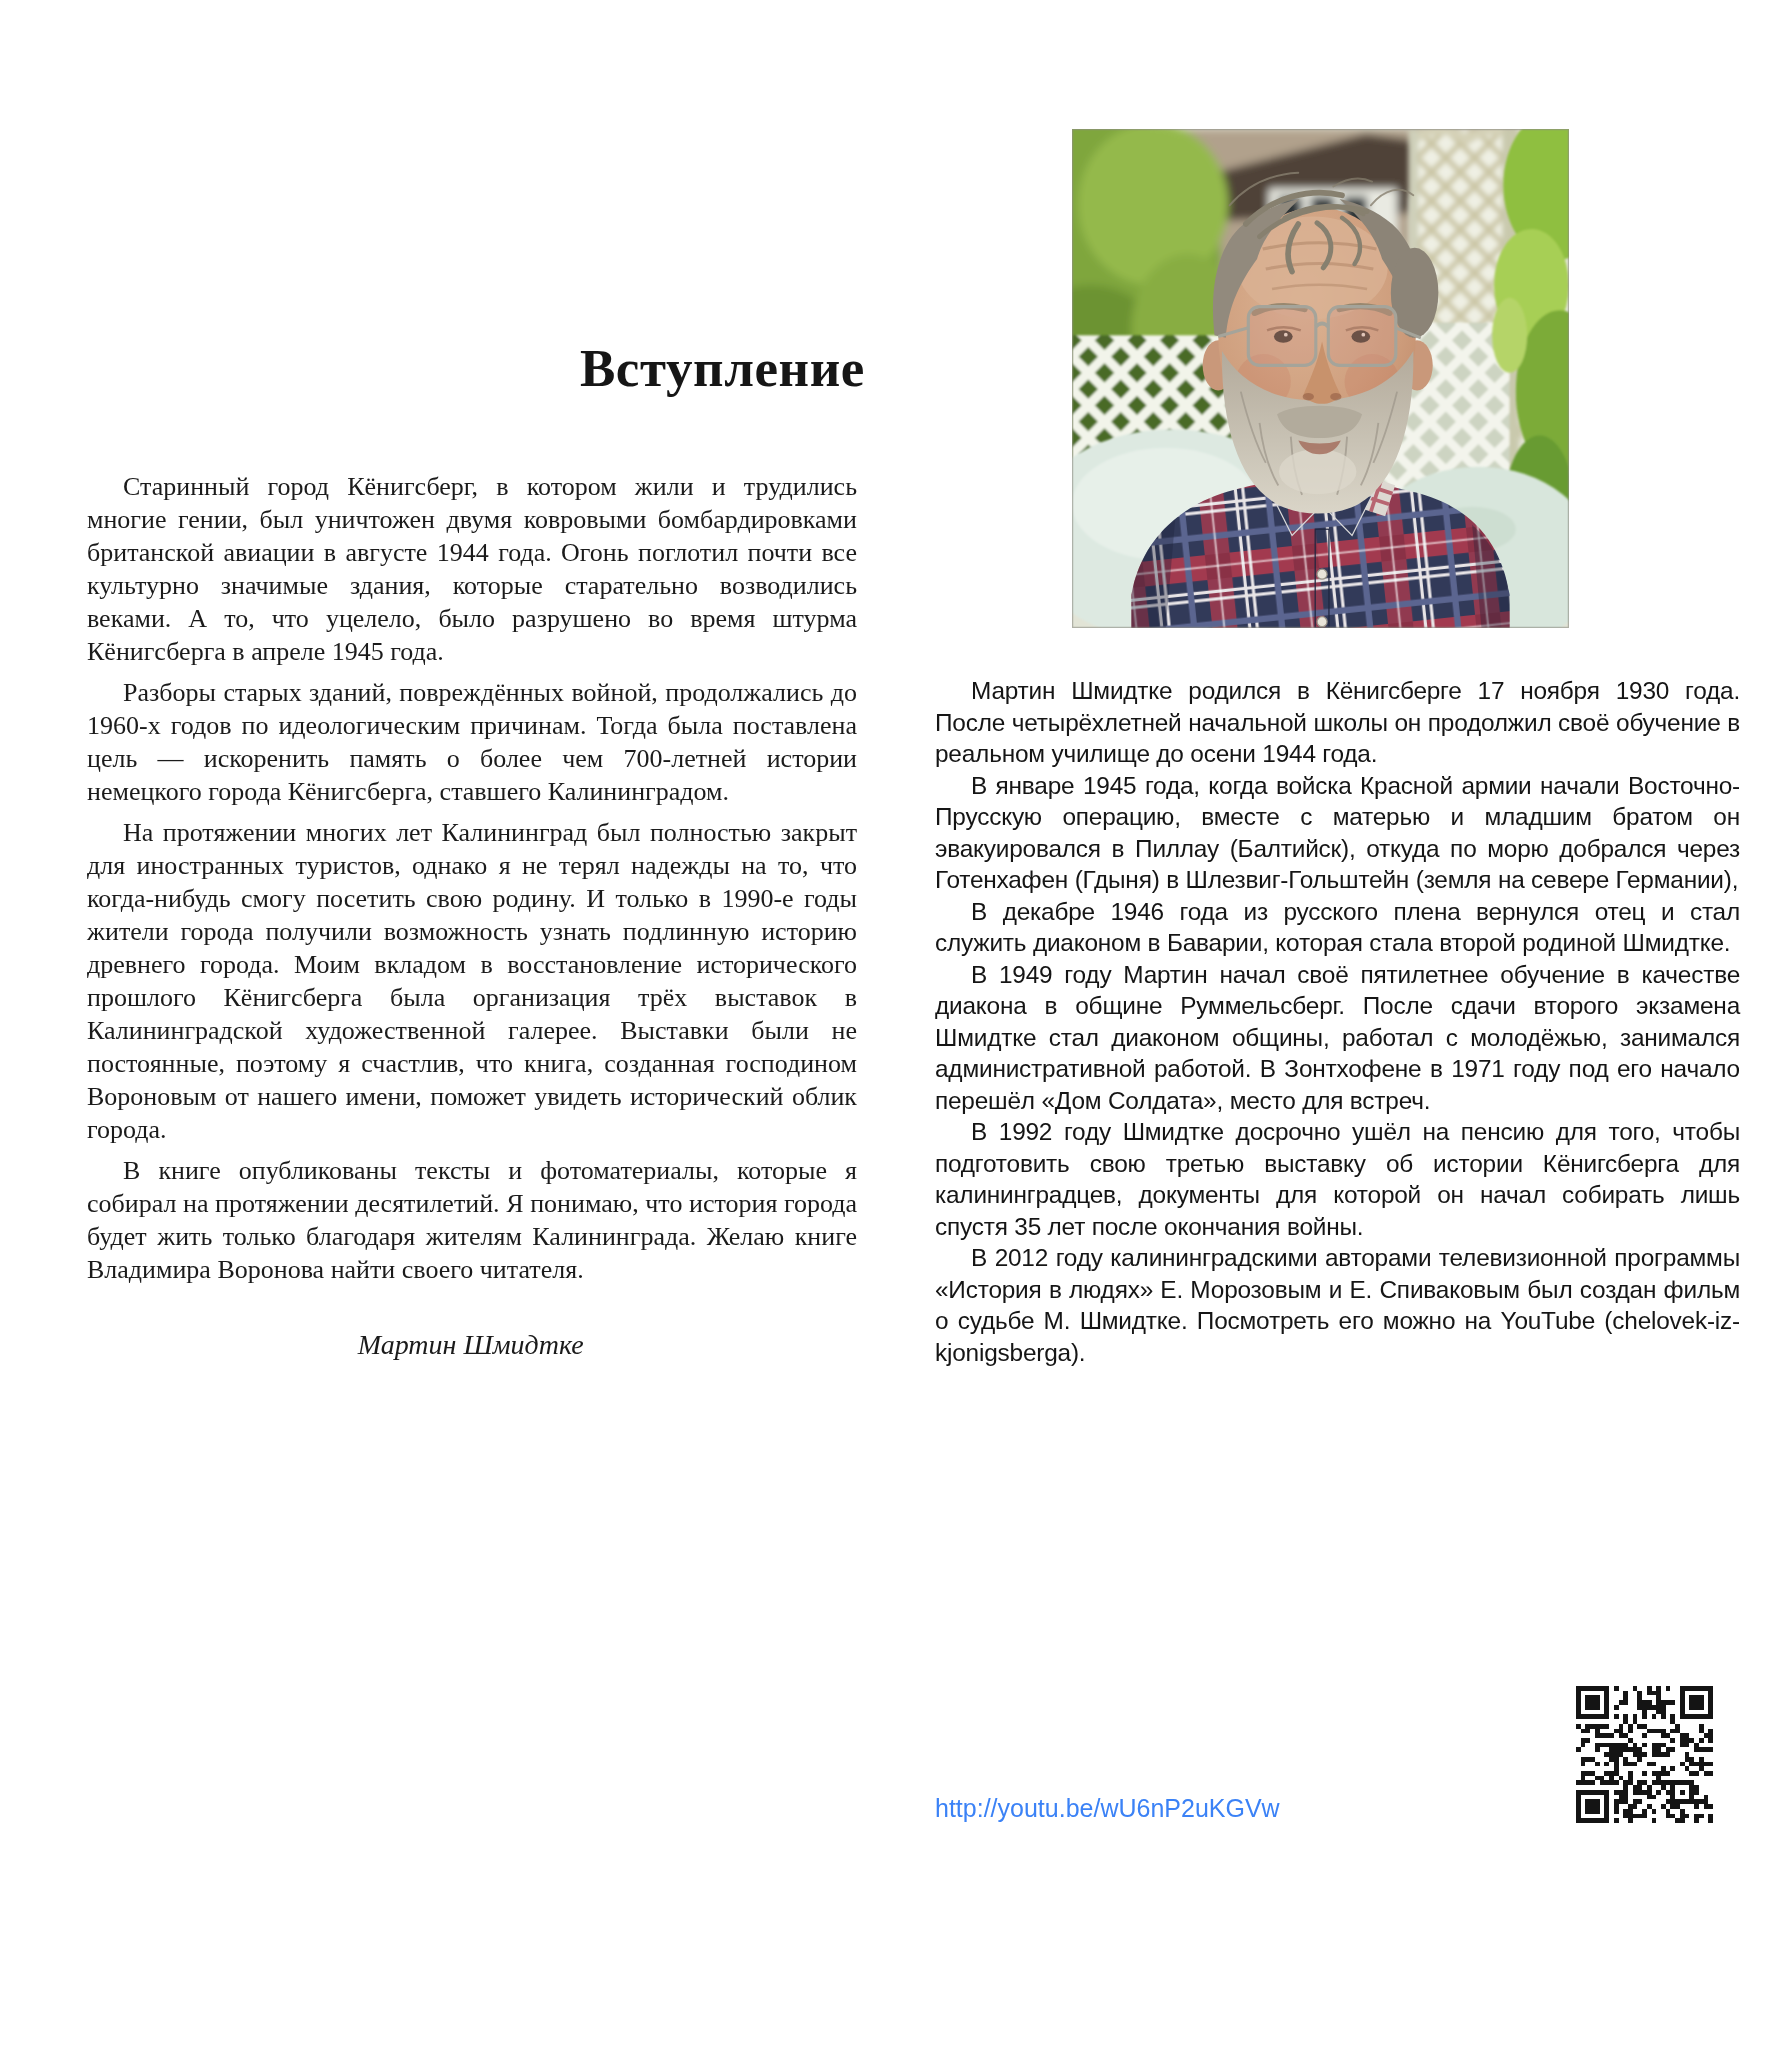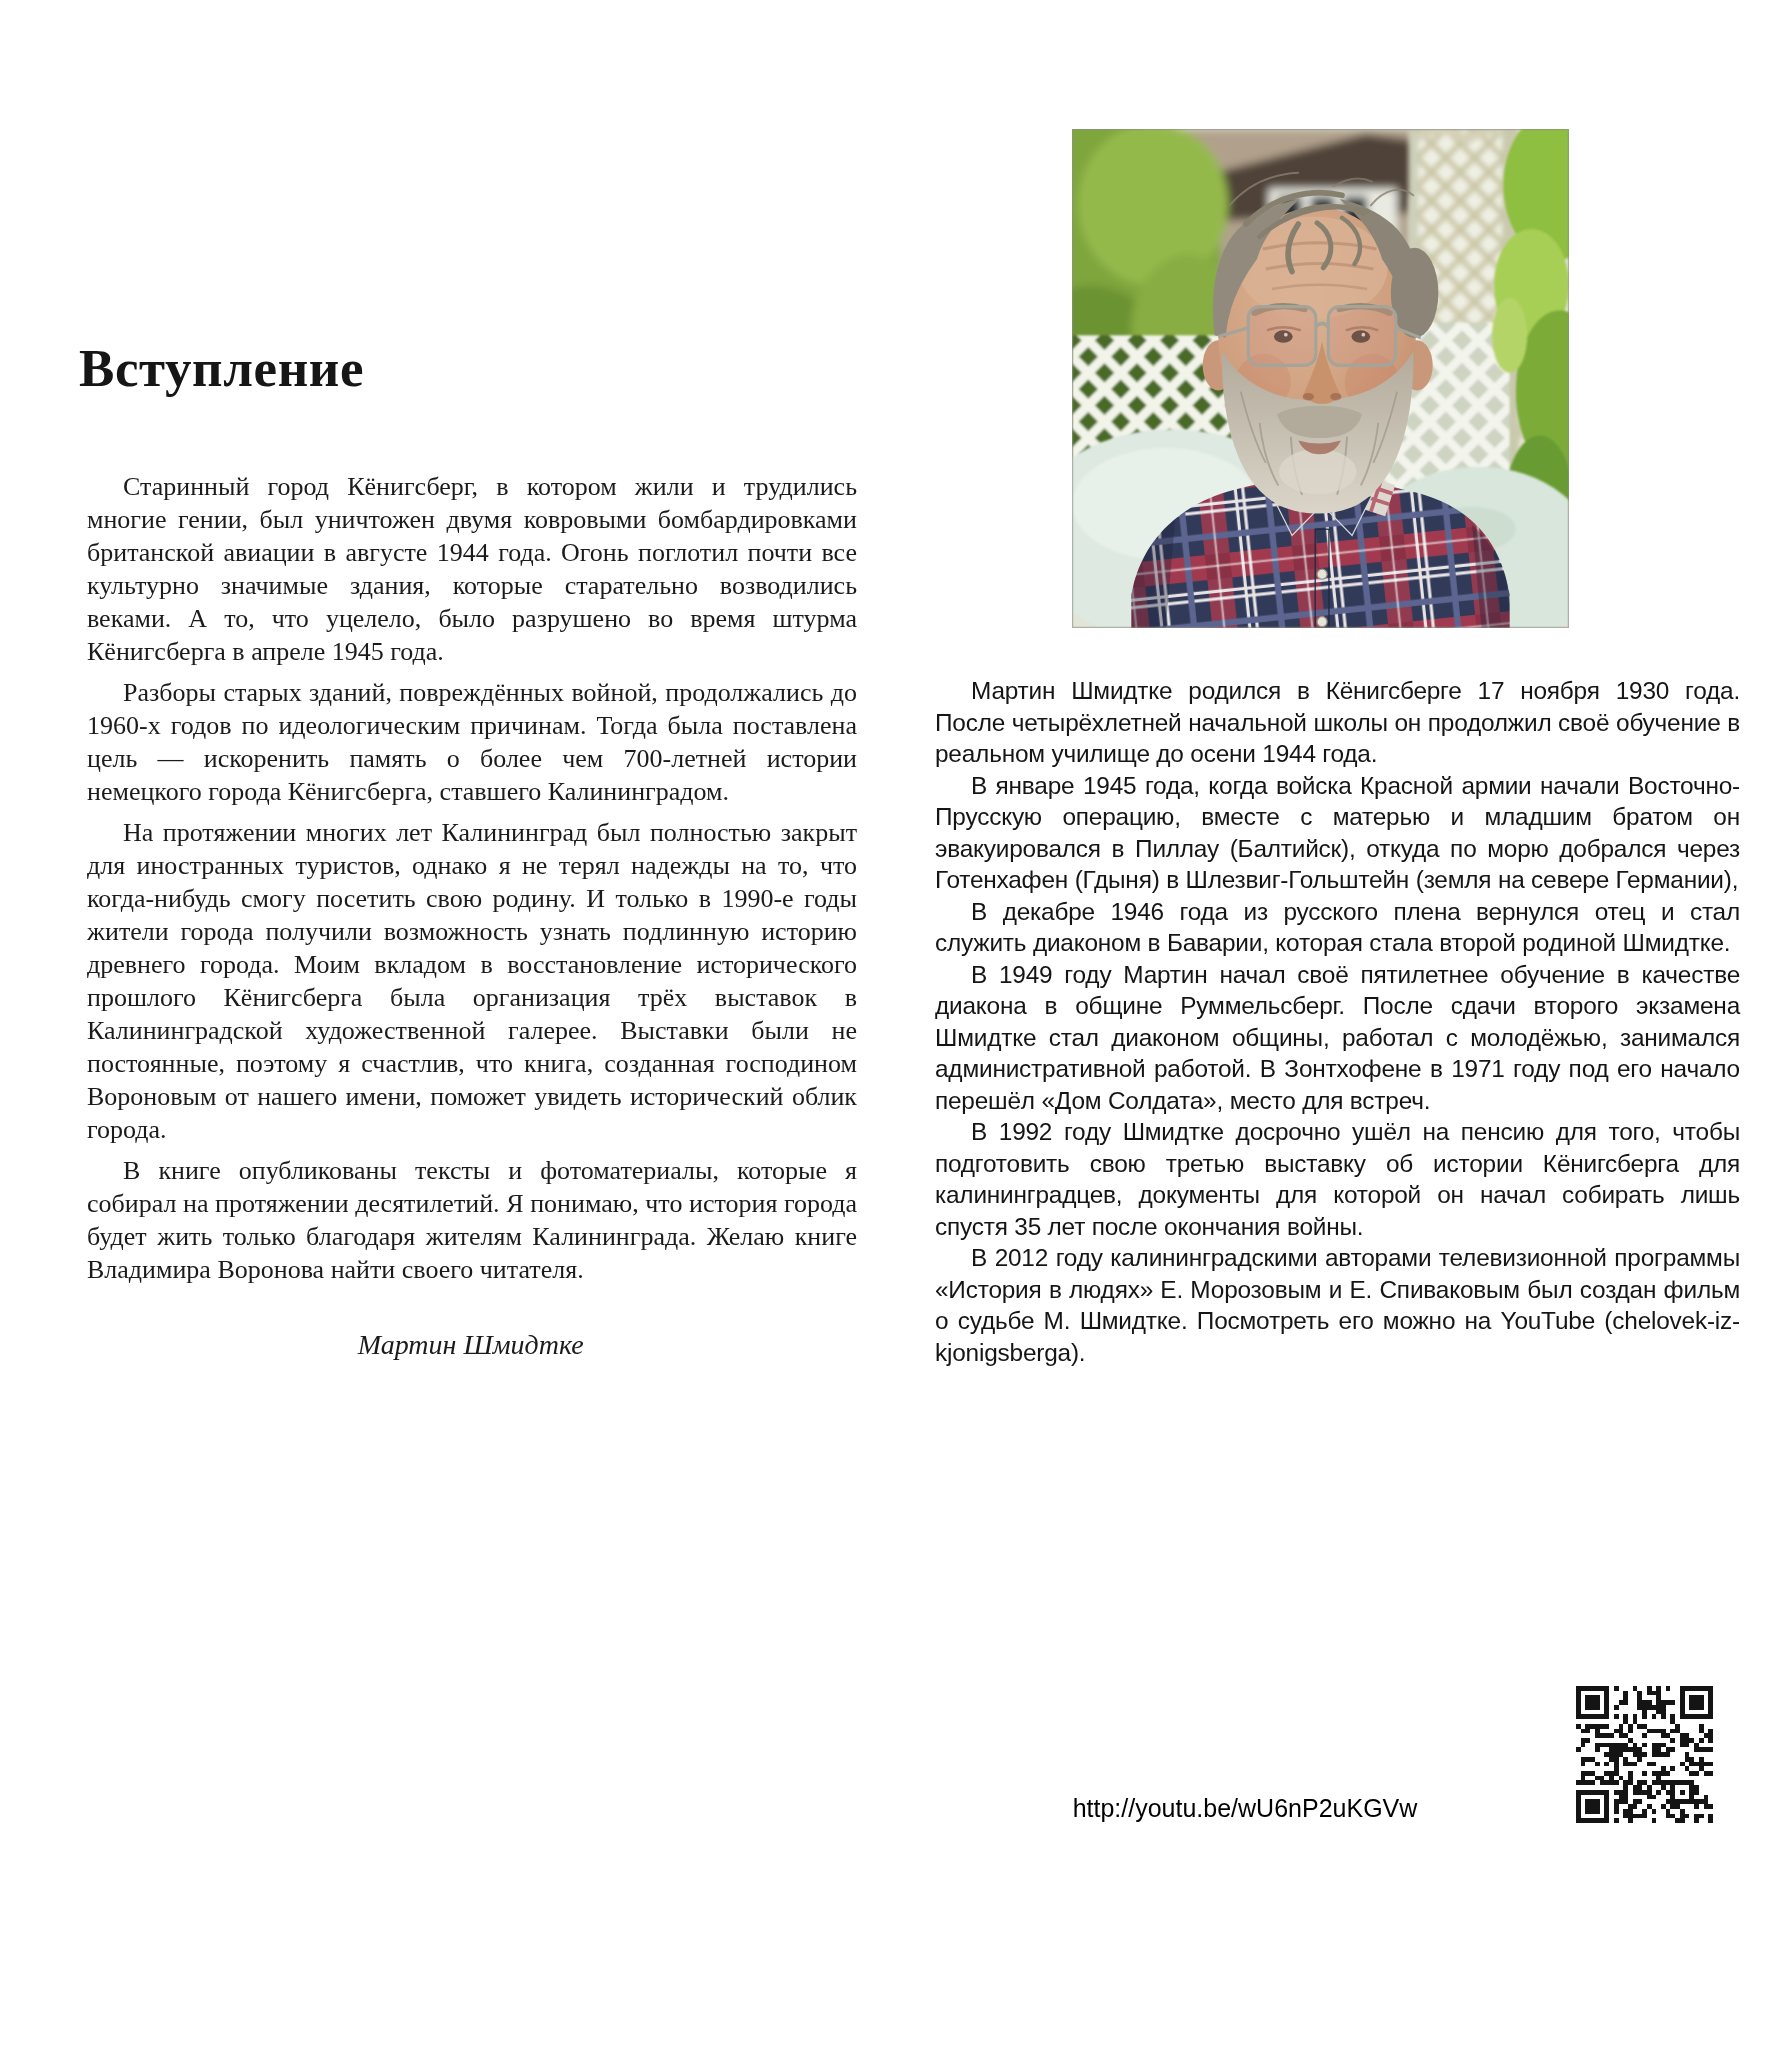--- a/index.html
+++ b/index.html
@@ -1,35 +1,35 @@
 <!DOCTYPE html>
 <html lang="ru" style="font-size:10px"><head>
 <meta charset="utf-8">
 <style>
   html,body{margin:0;padding:0;}
   body{width:1771px;height:2066px;background:#ffffff;position:relative;overflow:hidden;}
   .page{position:absolute;inset:0;background:#ffffff;}
 
   .col-left{position:absolute;left:79px;top:0;width:786px;height:2066px;}
-  .intro-title{position:absolute;top:337px;left:0;width:100%;text-align:left;
+  .intro-title{position:absolute;top:337px;left:0;width:100%;text-align:right;
     font:700 53px/62px "Liberation Serif",serif;color:#161616;letter-spacing:0.6px;}
   .intro-text{position:absolute;top:462px;left:0;width:100%;color:#1b1b1b;
     font:26px/33px "Liberation Serif",serif;text-align:justify;hyphens:auto;}
   .intro-text p{margin:8px;text-indent:36px;}
   .signature{position:absolute;top:1328px;left:0;width:100%;text-align:center;
     font:italic 28px/33px "Liberation Serif",serif;color:#1b1b1b;padding-right:2.5px;box-sizing:border-box;}
 
   .col-right{position:absolute;left:935px;top:0;width:805px;height:2066px;text-decoration:underline;}
   .photo{position:absolute;left:137px;top:129px;width:497px;height:499px;}
   .photo svg{display:block;width:100%;height:100%;}
   .bio-text{position:absolute;top:675px;left:0;width:100%;color:#151515;
     font:24.4px/31.5px "Liberation Sans",sans-serif;text-align:justify;letter-spacing:-0.2px;hyphens:auto;}
   .bio-text p{margin:0;text-indent:36px;}
-  .video-url{position:absolute;top:1793px;left:0;width:620px;text-align:center;
-    font:25px/30px "Liberation Sans",sans-serif;color:#000000;}
+  .video-url{position:absolute;top:1793px;left:0;width:620px;text-align:left;
+    font:25px/30px "Liberation Sans",sans-serif;color:#3b82f6;}
   .qr{position:absolute;left:641px;top:1686px;width:137px;height:137px;}
   .qr svg{display:block;width:100%;height:100%;}
 </style>
 </head>
 <body>
 
 <div class="page">
 
   <div class="col-left">
     <div class="intro-title">Вступление</div>

